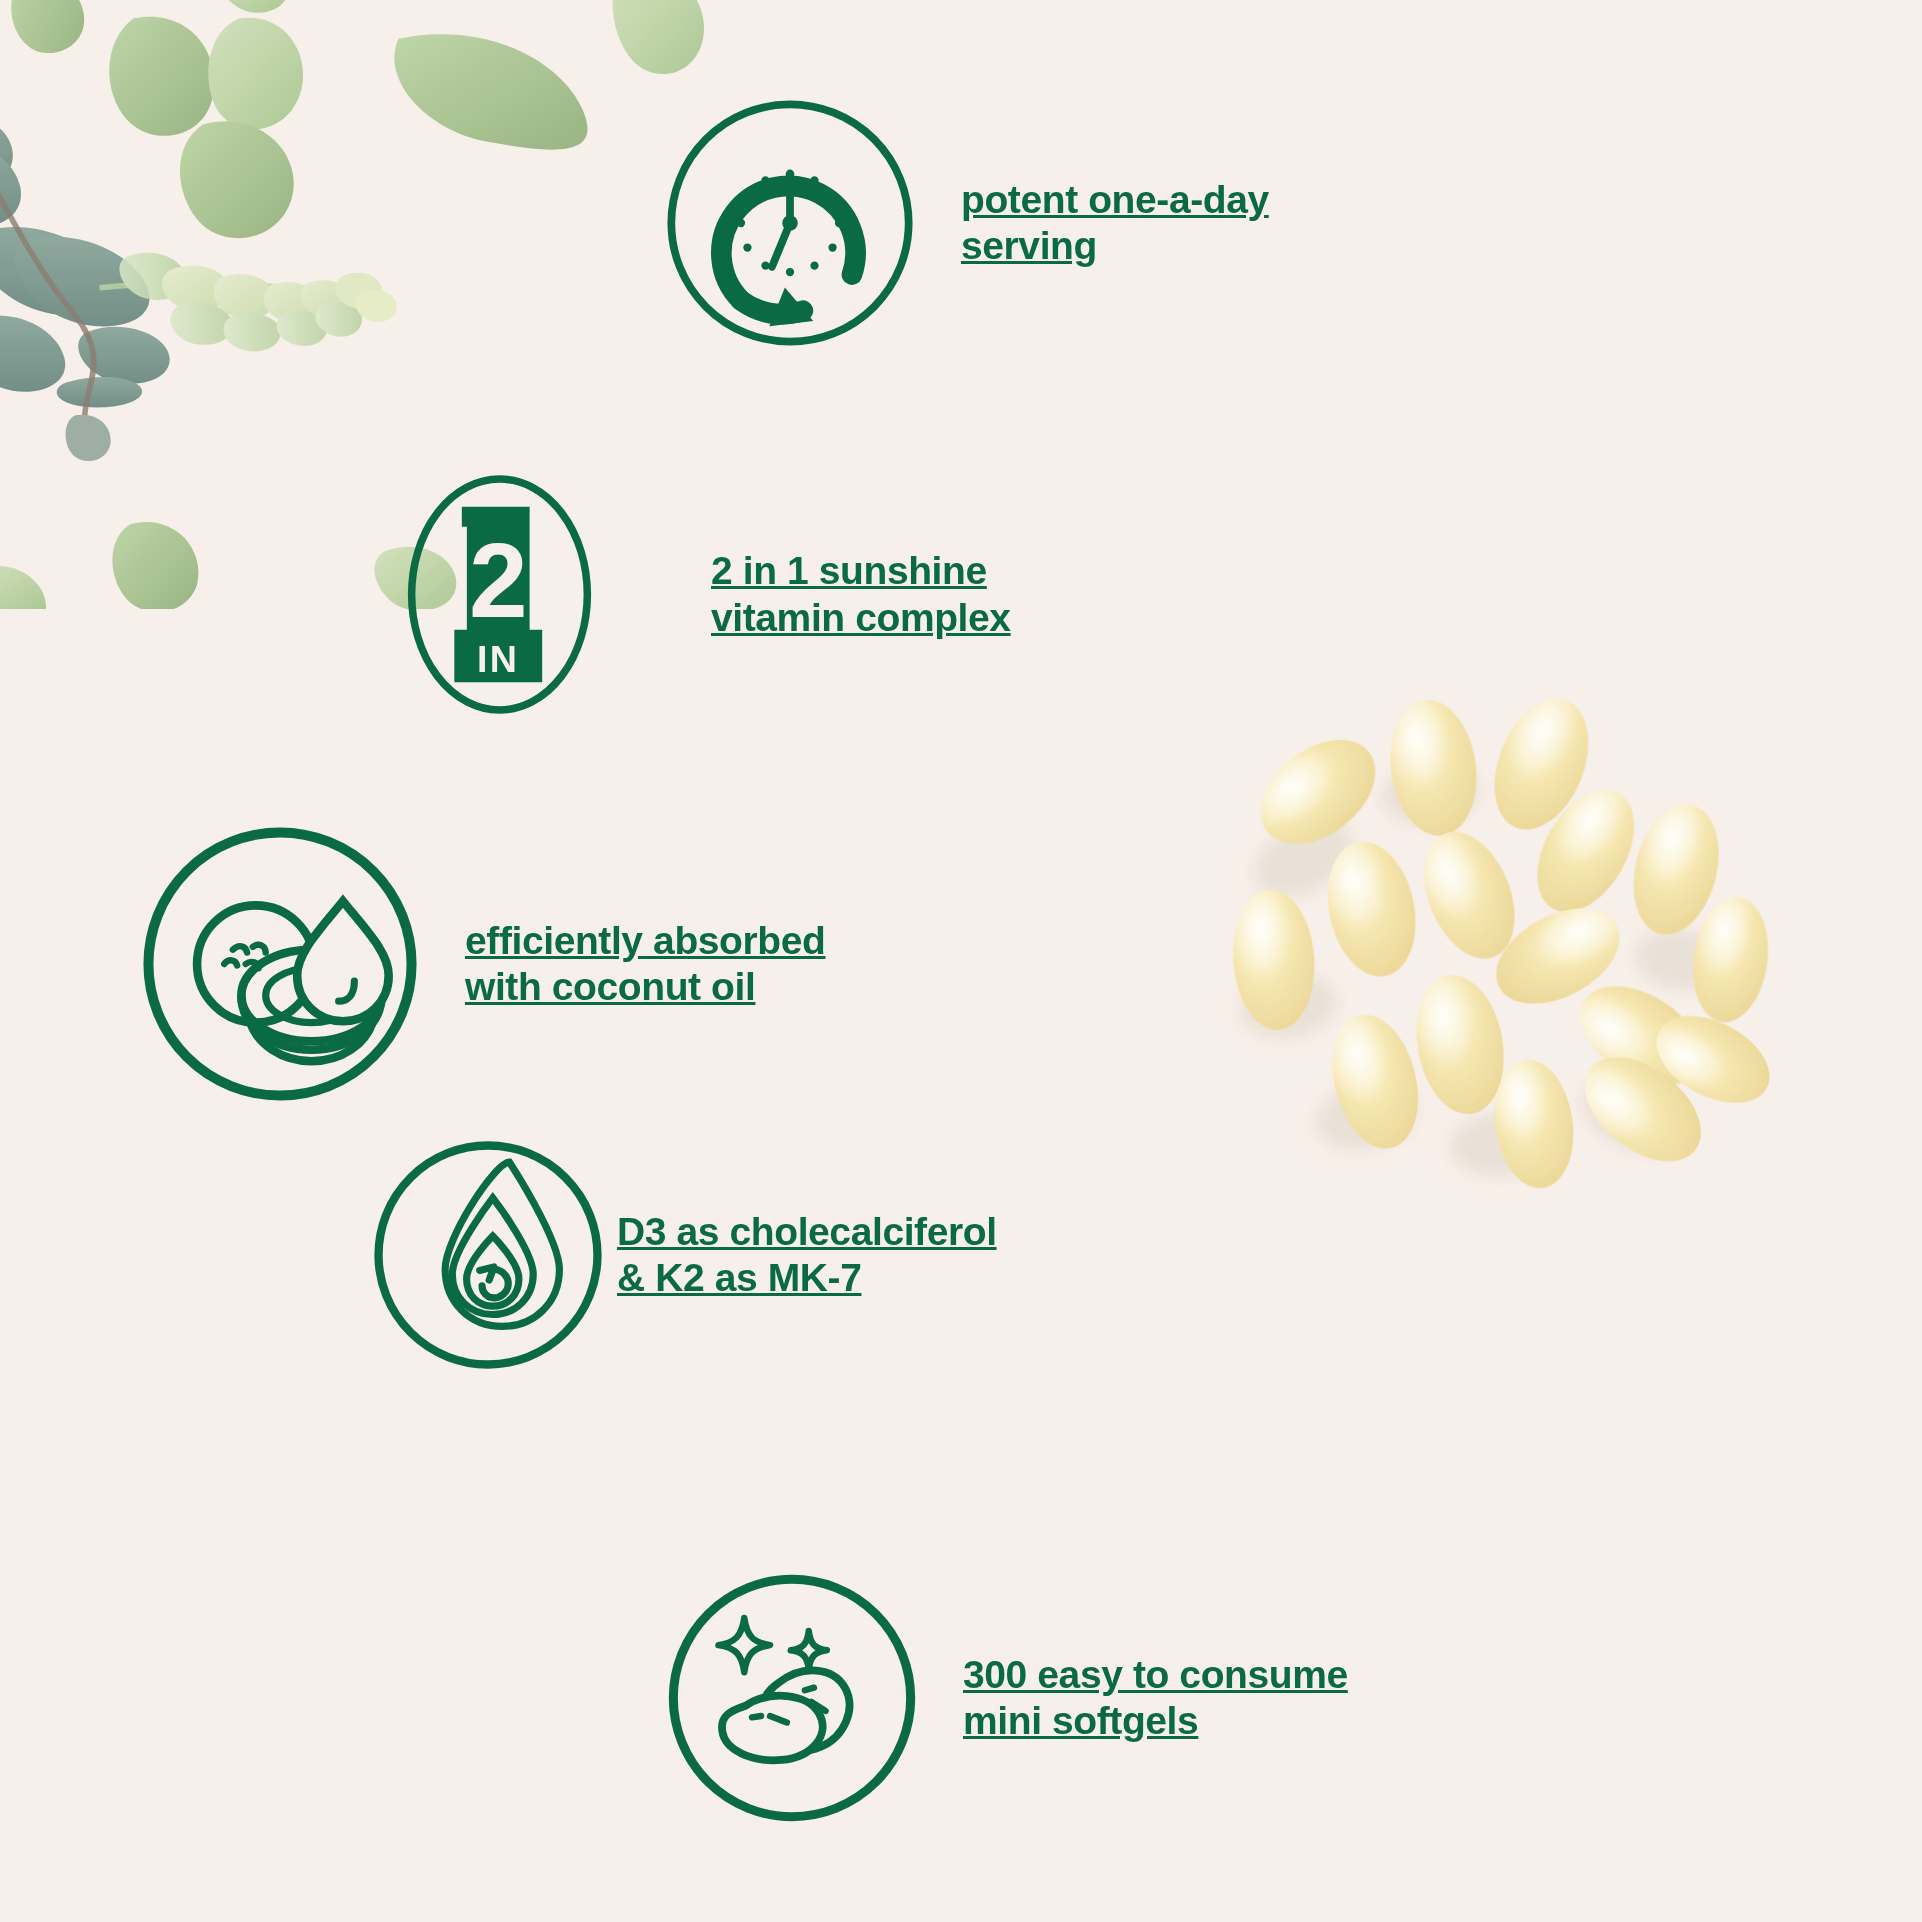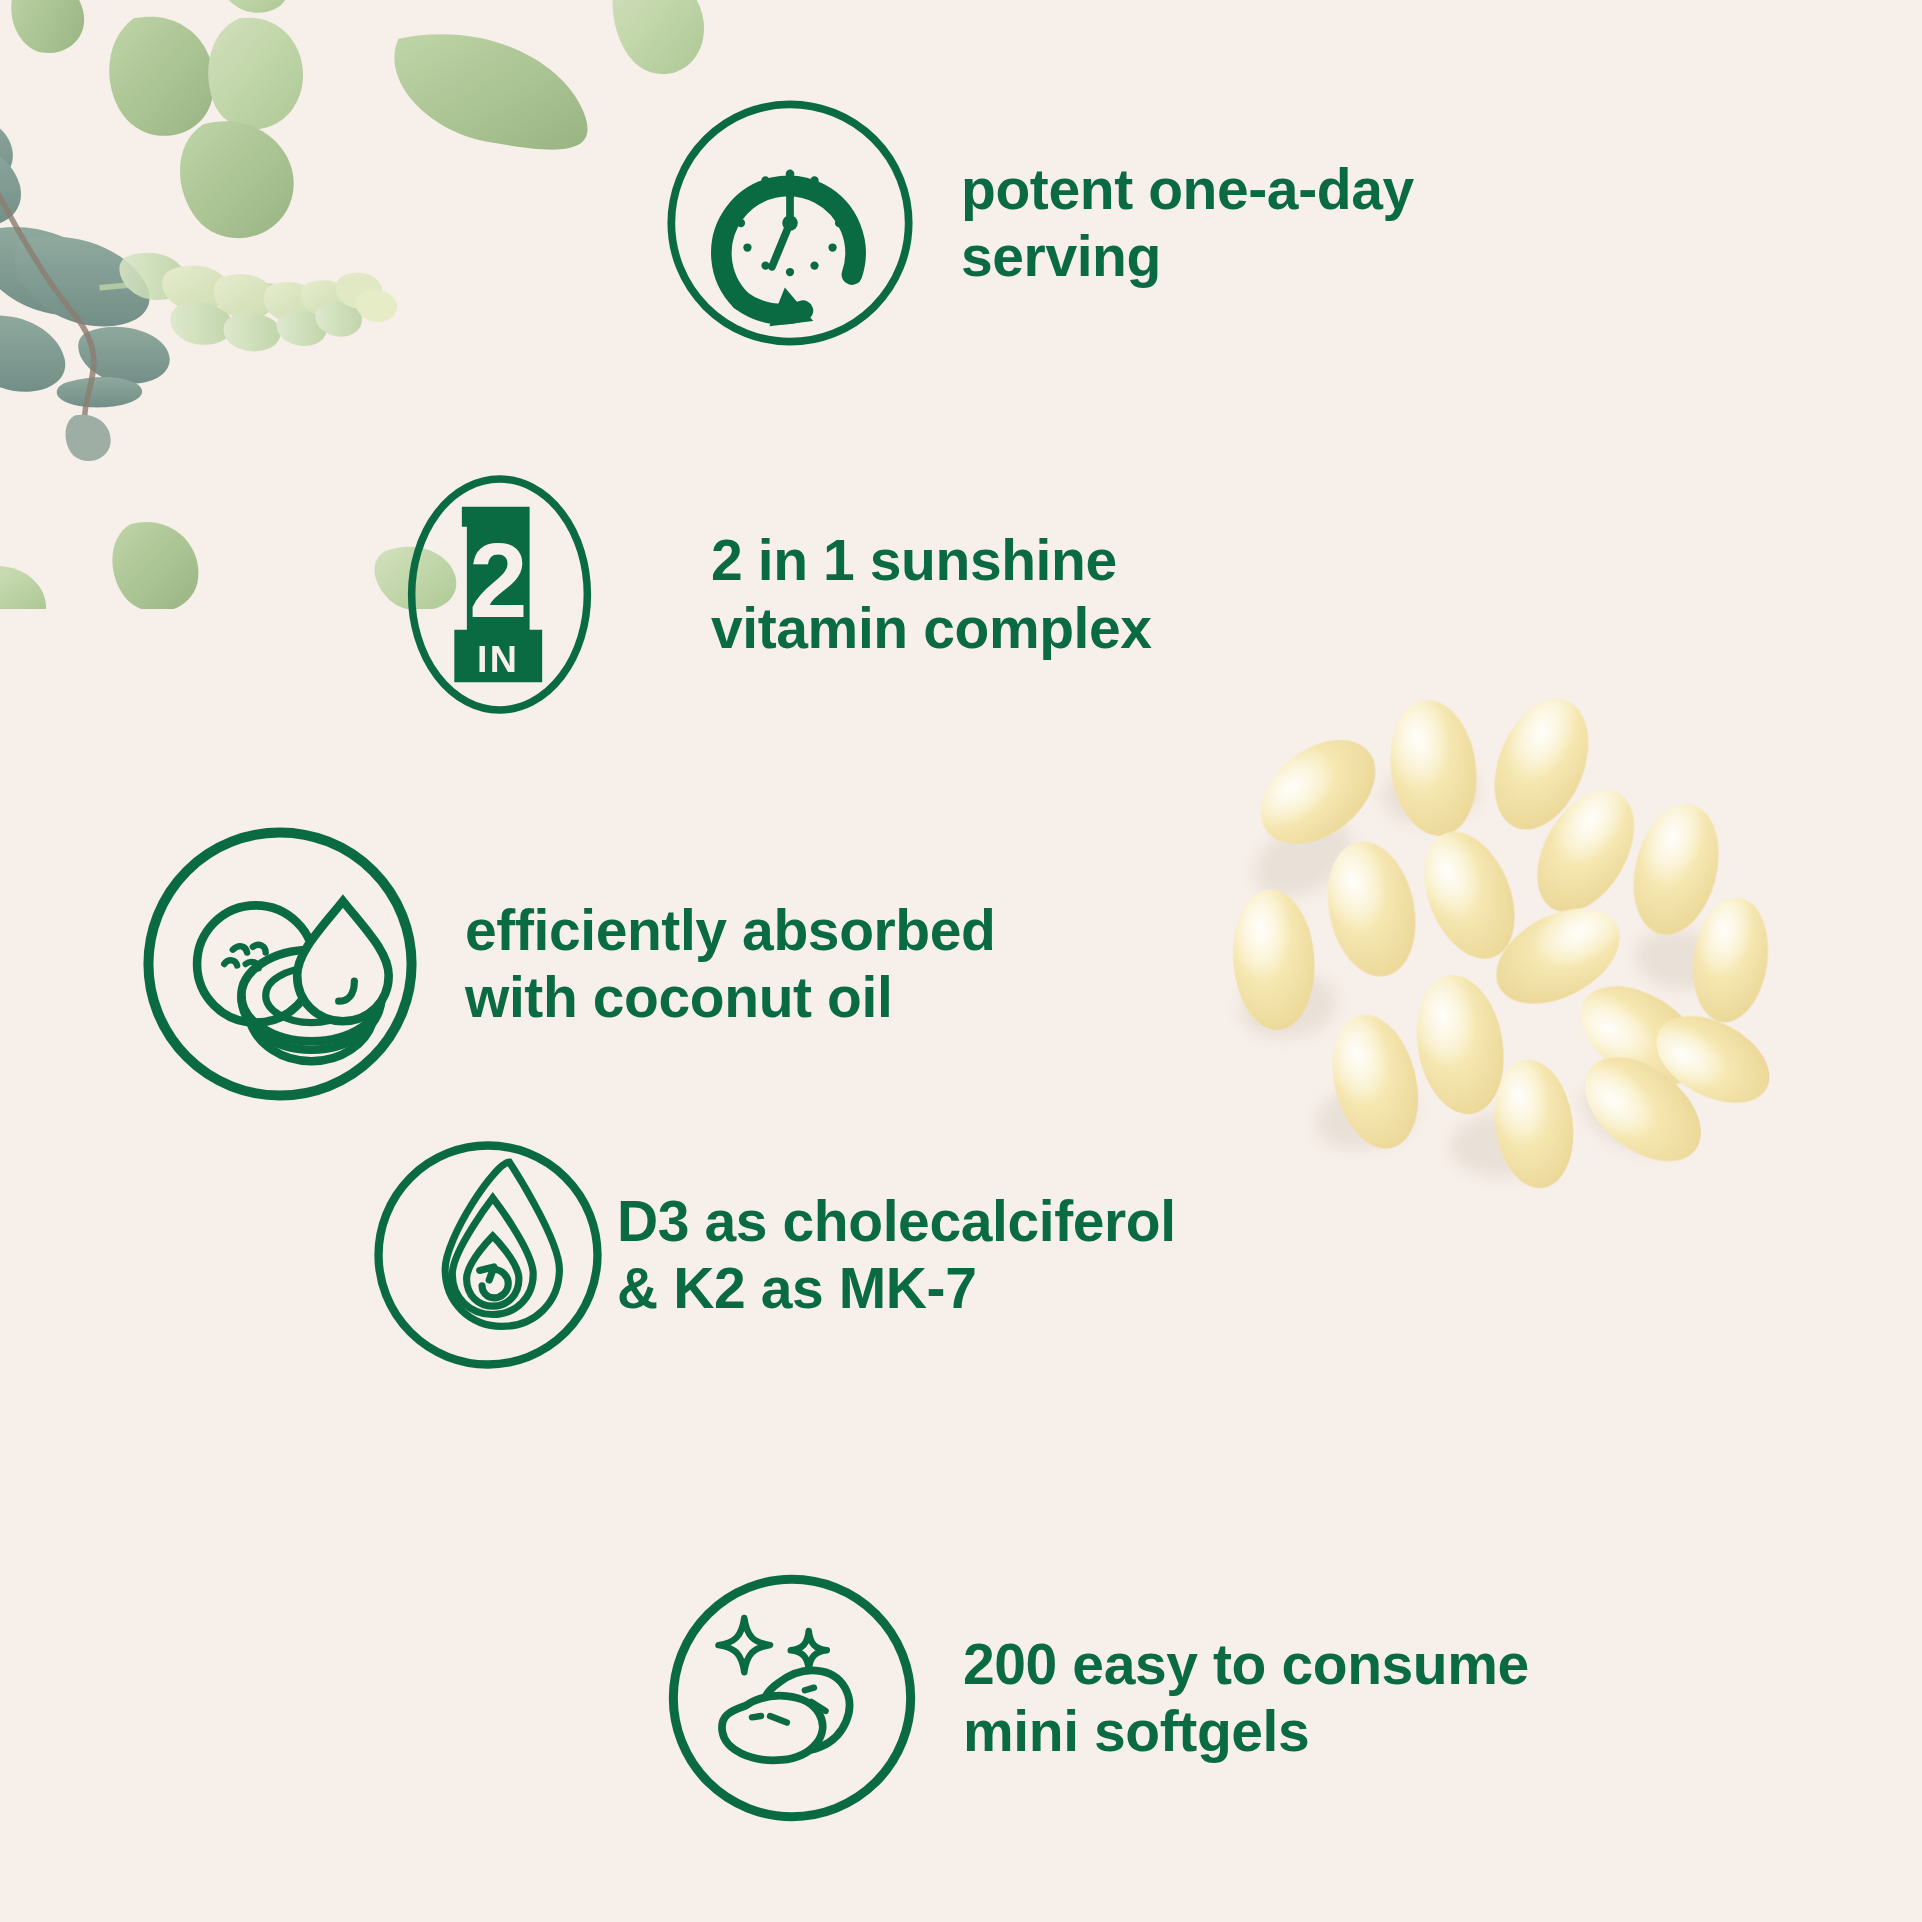--- a/index.html
+++ b/index.html
@@ -43,26 +43,27 @@
     gap:42px;
   }
   .icon-wrap {
     flex:0 0 auto;
     width:258px; height:258px;
     position:relative;
   }
   .icon-wrap svg { display:block; width:100%; height:100%; }
 
   .feature-text {
-    font-size:57px;
+    font-size:39px;
     font-weight:bold;
     line-height:1.18;
     color:#0a6b43;
     letter-spacing:-0.4px;
     white-space:pre-line;
+    text-decoration:underline;
   }
 
   
   #feature-0 { left:661px; top:94px; }
   #feature-0 .icon-wrap { width:258px; height:258px; }
 
   #feature-1 { left:374px; top:469px; }
   #feature-1 .icon-wrap { width:251px; height:251px; }
 
   #feature-2 { left:137px; top:821px; }
@@ -348,18 +349,18 @@
           <path d="M115 103 L126 110"></path>
         </g>
 
         <path d="M64 106 C82 94 112 96 121 112 C130 128 116 146 92 148 C68 150 48 140 46 126 C44 114 52 110 64 106 Z" fill="#f7efe9" stroke="#0a6b43" stroke-width="6"></path>
         <g stroke="#0a6b43" stroke-width="5" stroke-linecap="round" fill="none">
           <path d="M69 115 L76 114"></path>
           <path d="M83 114 L96 119"></path>
         </g>
       </svg>
     </div>
-    <div class="feature-text" style="color: rgb(10, 107, 67);">200 easy to consume
+    <div class="feature-text" style="color: rgb(10, 107, 67);">300 easy to consume
 mini softgels</div>
   </div>
 
 </div>
 
 
 </body></html>

